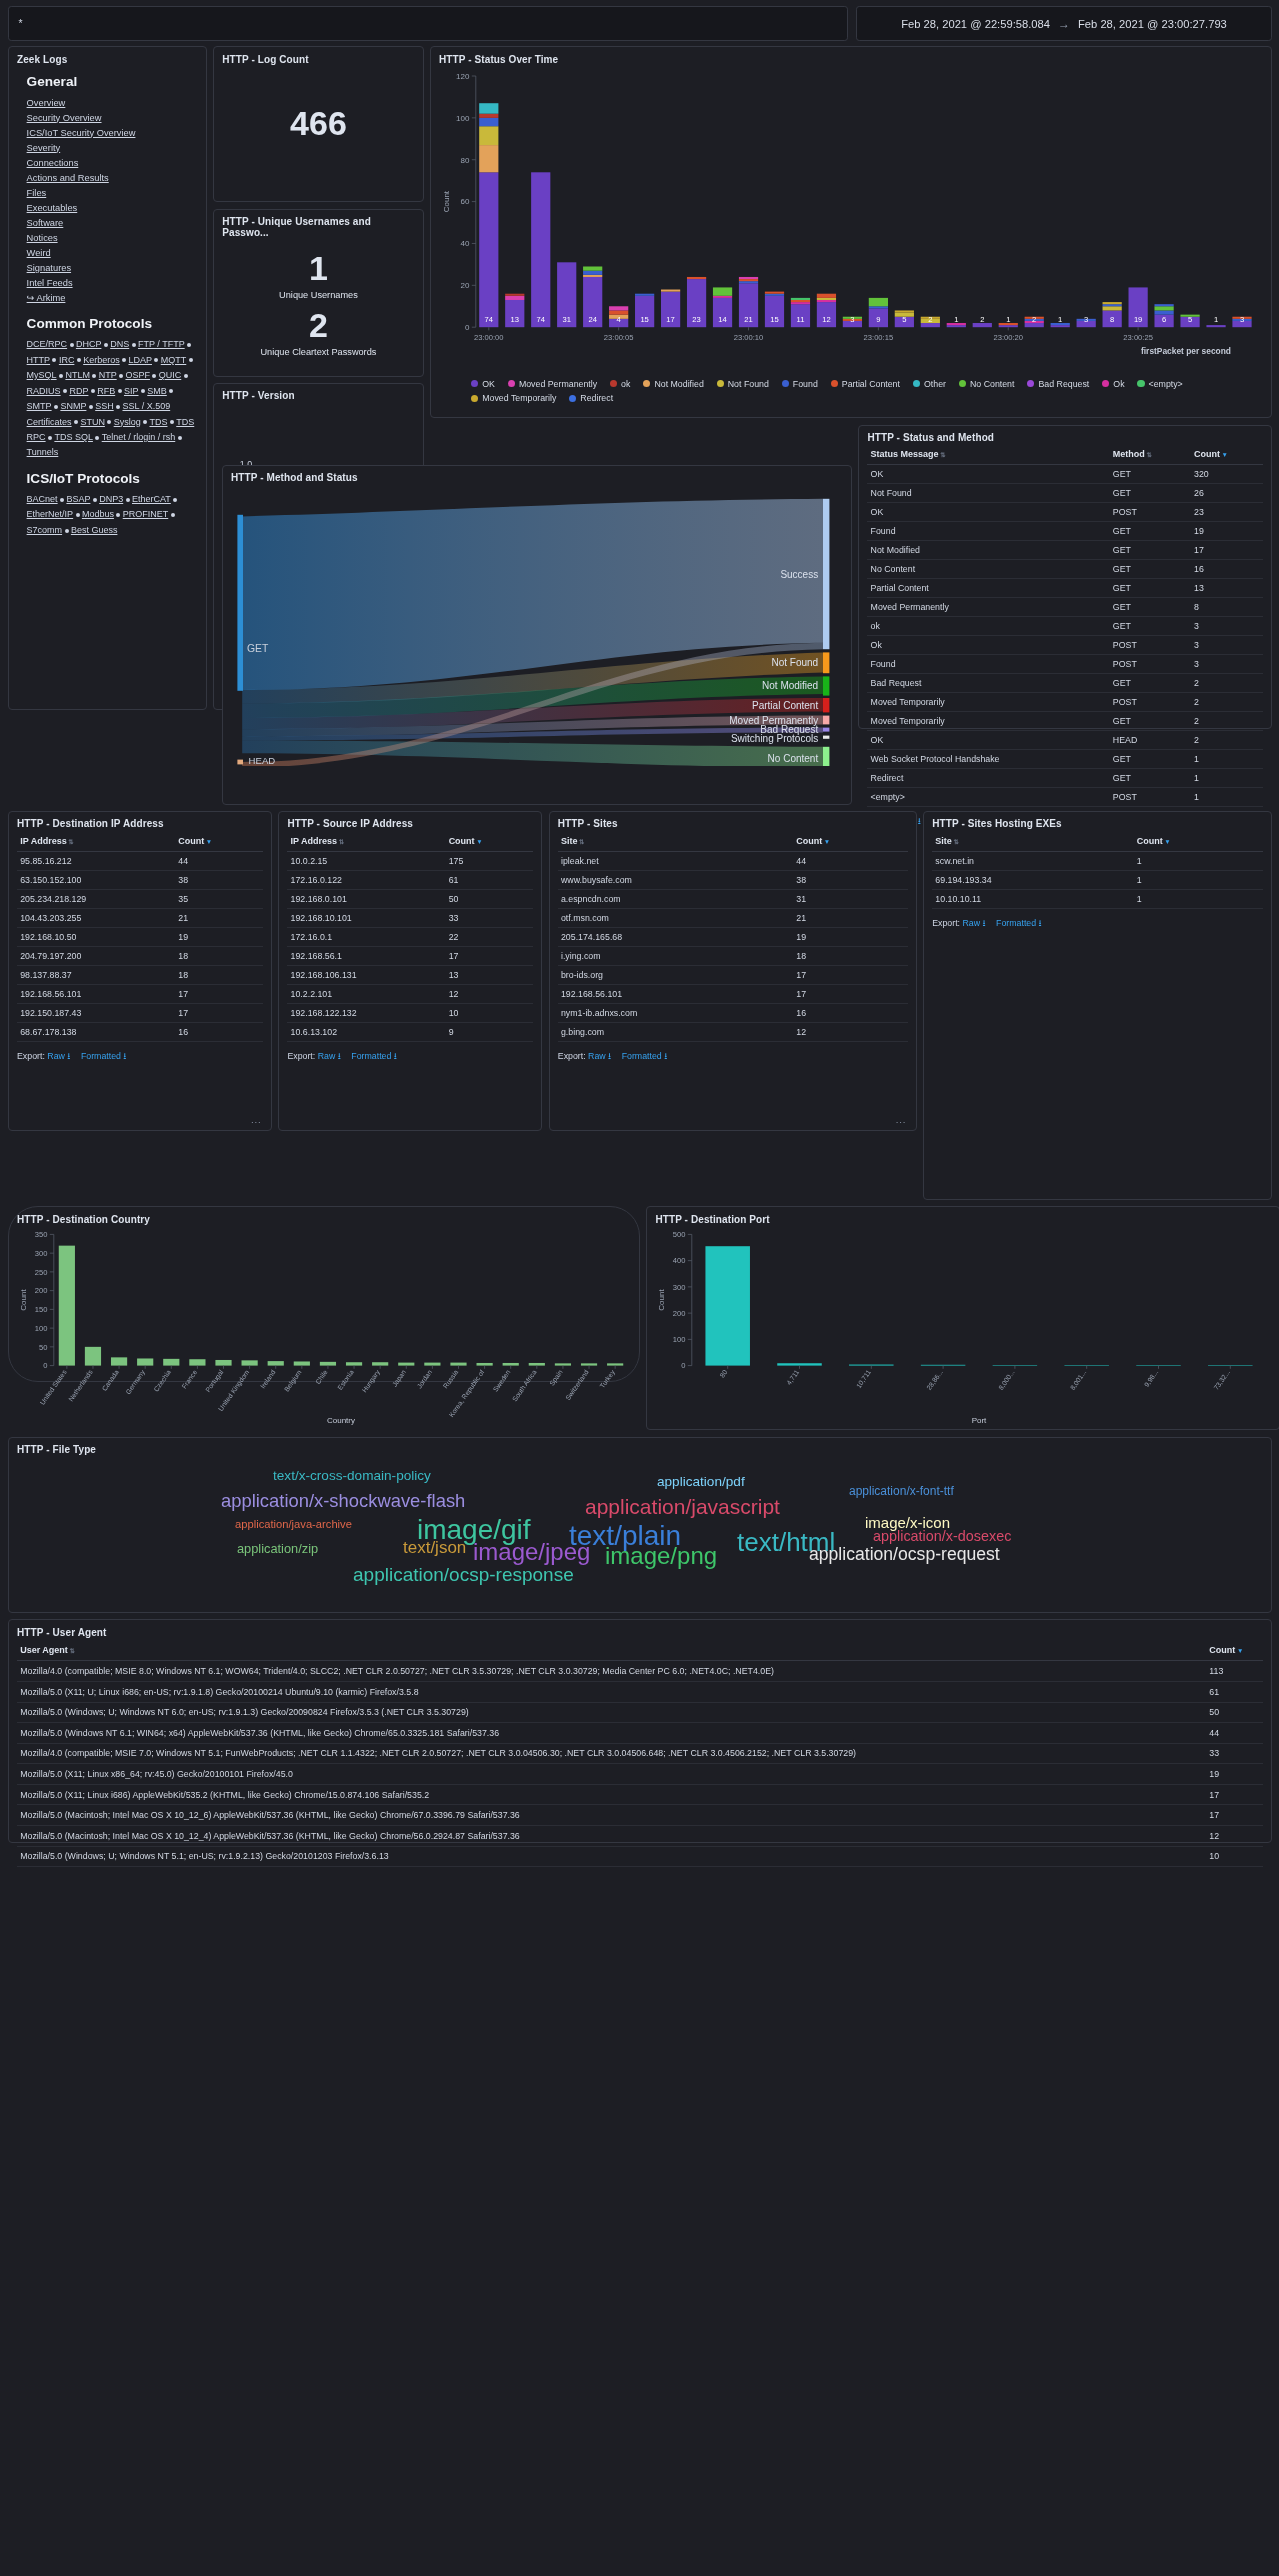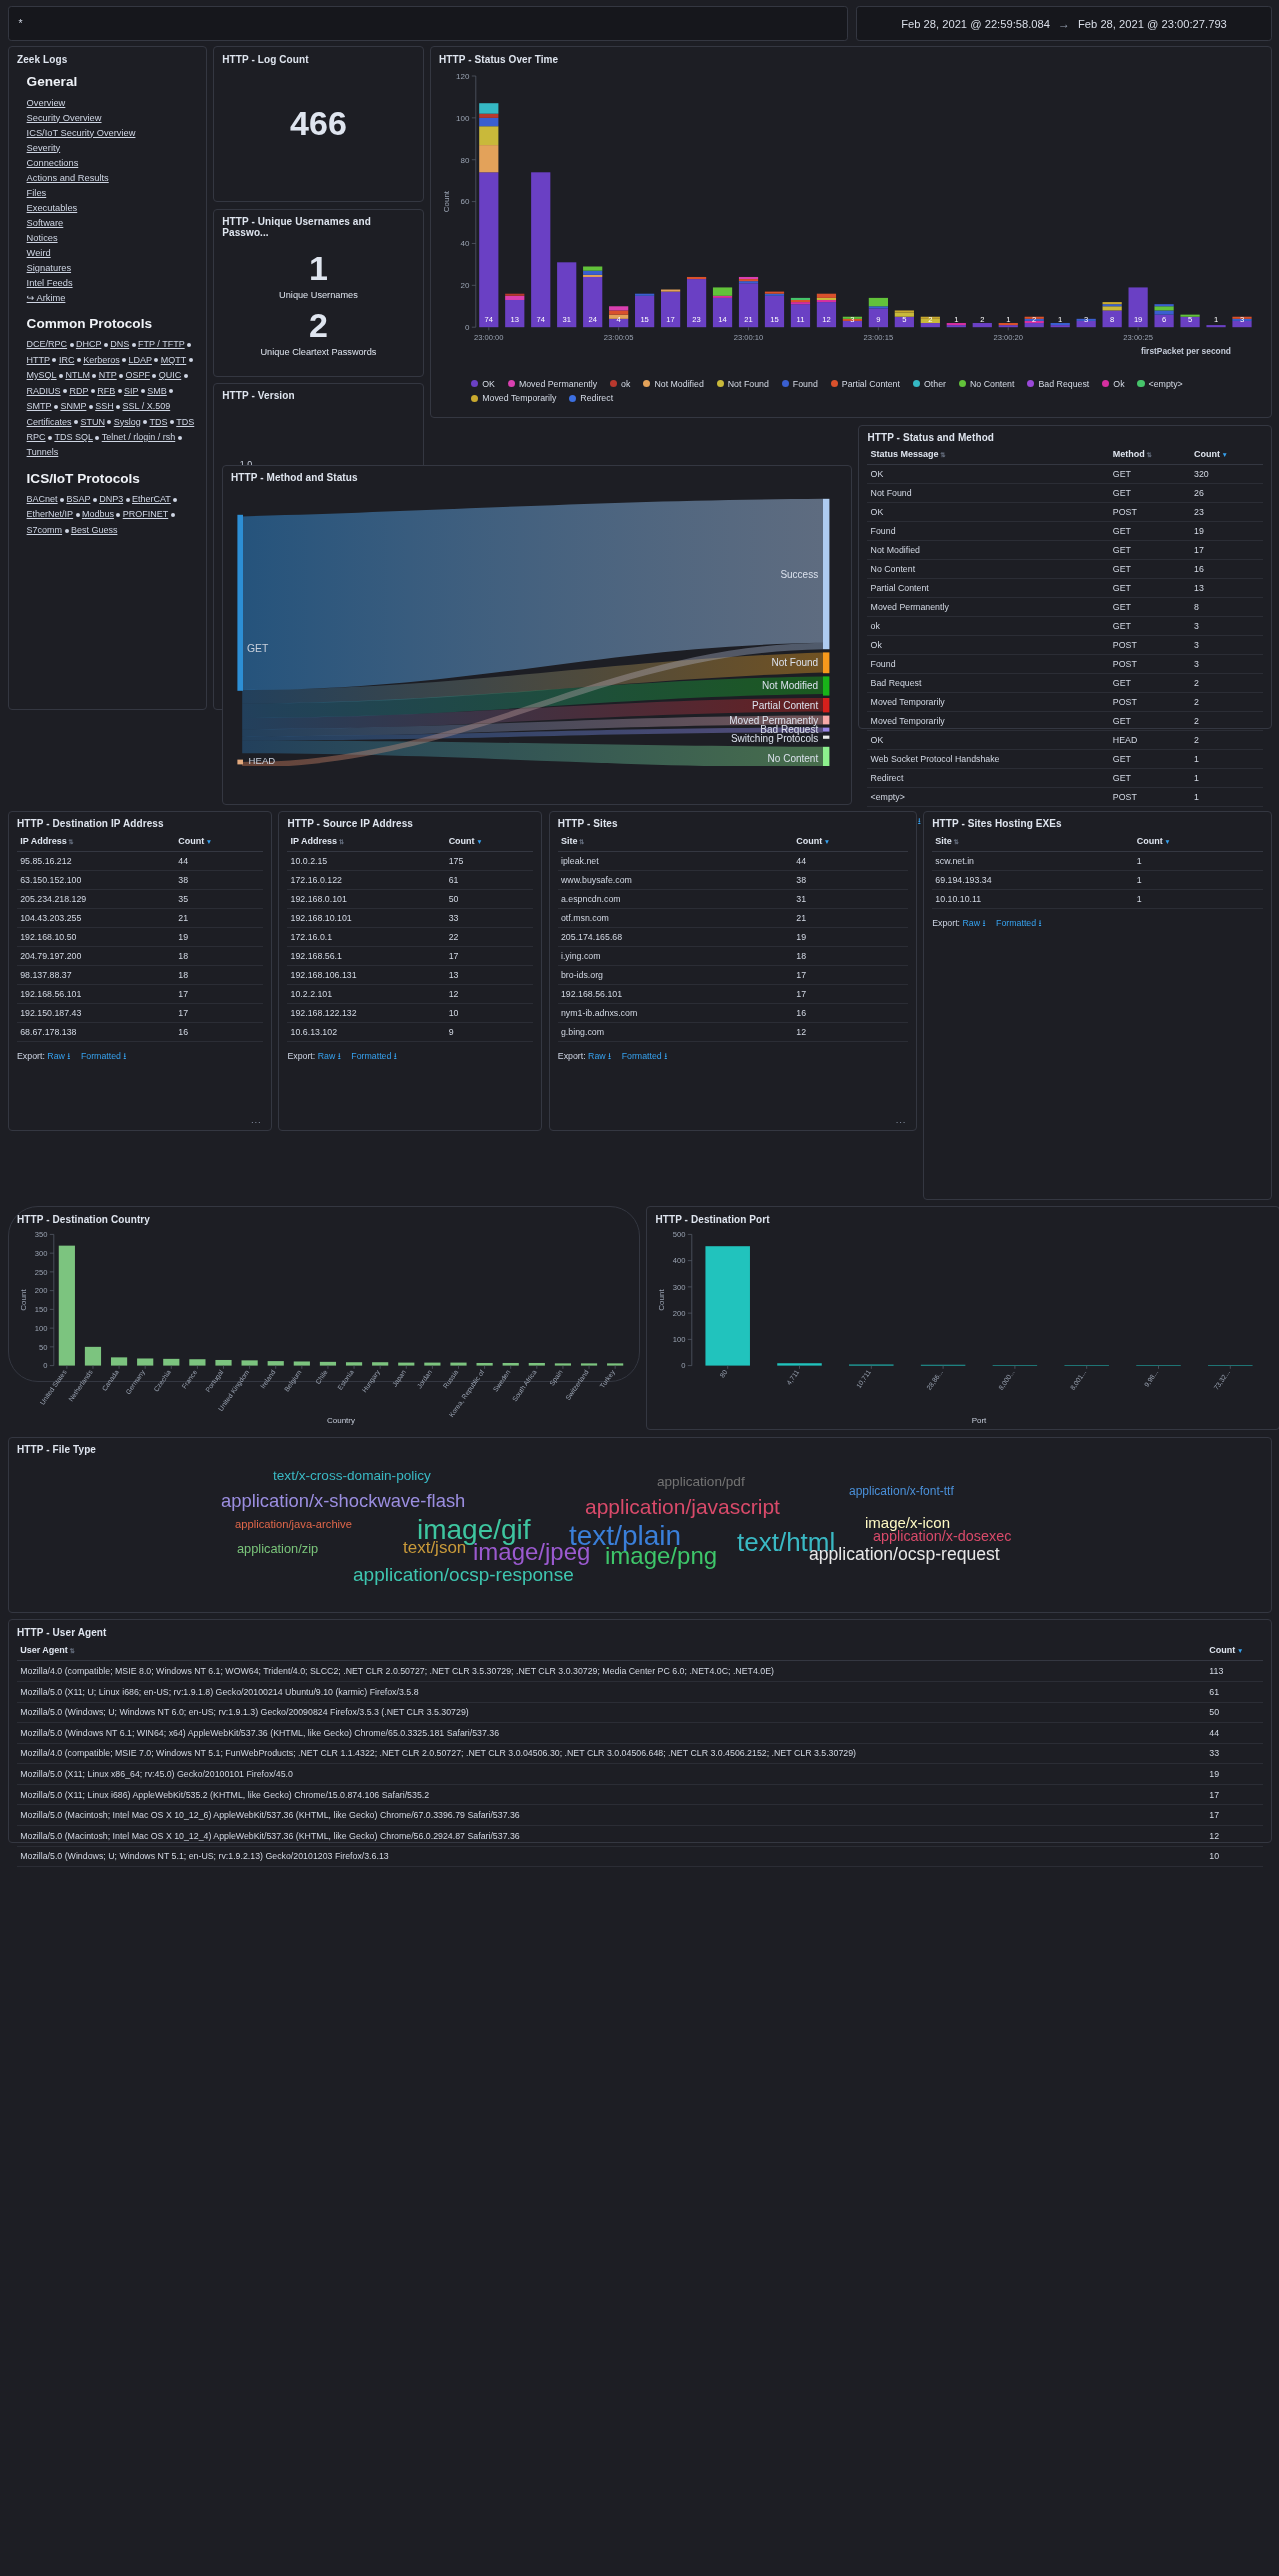--- a/index.html
+++ b/index.html
@@ -898,21 +898,21 @@
           <text x="405" y="244" text-anchor="middle" font-size="10" fill="#c4cbd8" font-family="Liberation Sans, sans-serif">Port</text>
         </svg>
     </div>
   </div>
 
   <div class="row">
     <div class="panel" style="flex:1; height:176px;">
       <div class="panel-title">HTTP - File Type</div>
       <div class="cloud" id="cloud">
           <span style="left: 256px; top: 9.6px; font-size: 13.6px; color: rgb(58, 185, 196);">text/x-cross-domain-policy</span>
-          <span style="left: 640px; top: 16px; font-size: 13.6px; color: #737373;">application/pdf</span>
+          <span style="left: 640px; top: 16px; font-size: 13.6px; color: #7dd3fc;">application/pdf</span>
           <span style="left: 832px; top: 25.6px; font-size: 12px; color: rgb(74, 144, 217);">application/x-font-ttf</span>
           <span style="left: 204px; top: 32px; font-size: 18.4px; color: rgb(155, 142, 224);">application/x-shockwave-flash</span>
           <span style="left: 568px; top: 37px; font-size: 21px; color: rgb(217, 74, 106);">application/javascript</span>
           <span style="left: 218px; top: 60px; font-size: 11.2px; color: rgb(224, 103, 74);">application/java-archive</span>
           <span style="left: 848px; top: 56px; font-size: 15px; color: #fef9c3;">image/x-icon</span>
           <span style="left: 400px; top: 56px; font-size: 28px; color: rgb(62, 198, 160);">image/gif</span>
           <span style="left: 552px; top: 62px; font-size: 28px; color: rgb(58, 127, 217);">text/plain</span>
           <span style="left: 720px; top: 69px; font-size: 26px; color: rgb(58, 185, 196);">text/html</span>
           <span style="left: 856px; top: 70px; font-size: 14.4px; color: rgb(217, 74, 106);">application/x-dosexec</span>
           <span style="left: 220px; top: 83px; font-size: 12.8px; color: rgb(122, 196, 122);">application/zip</span>

